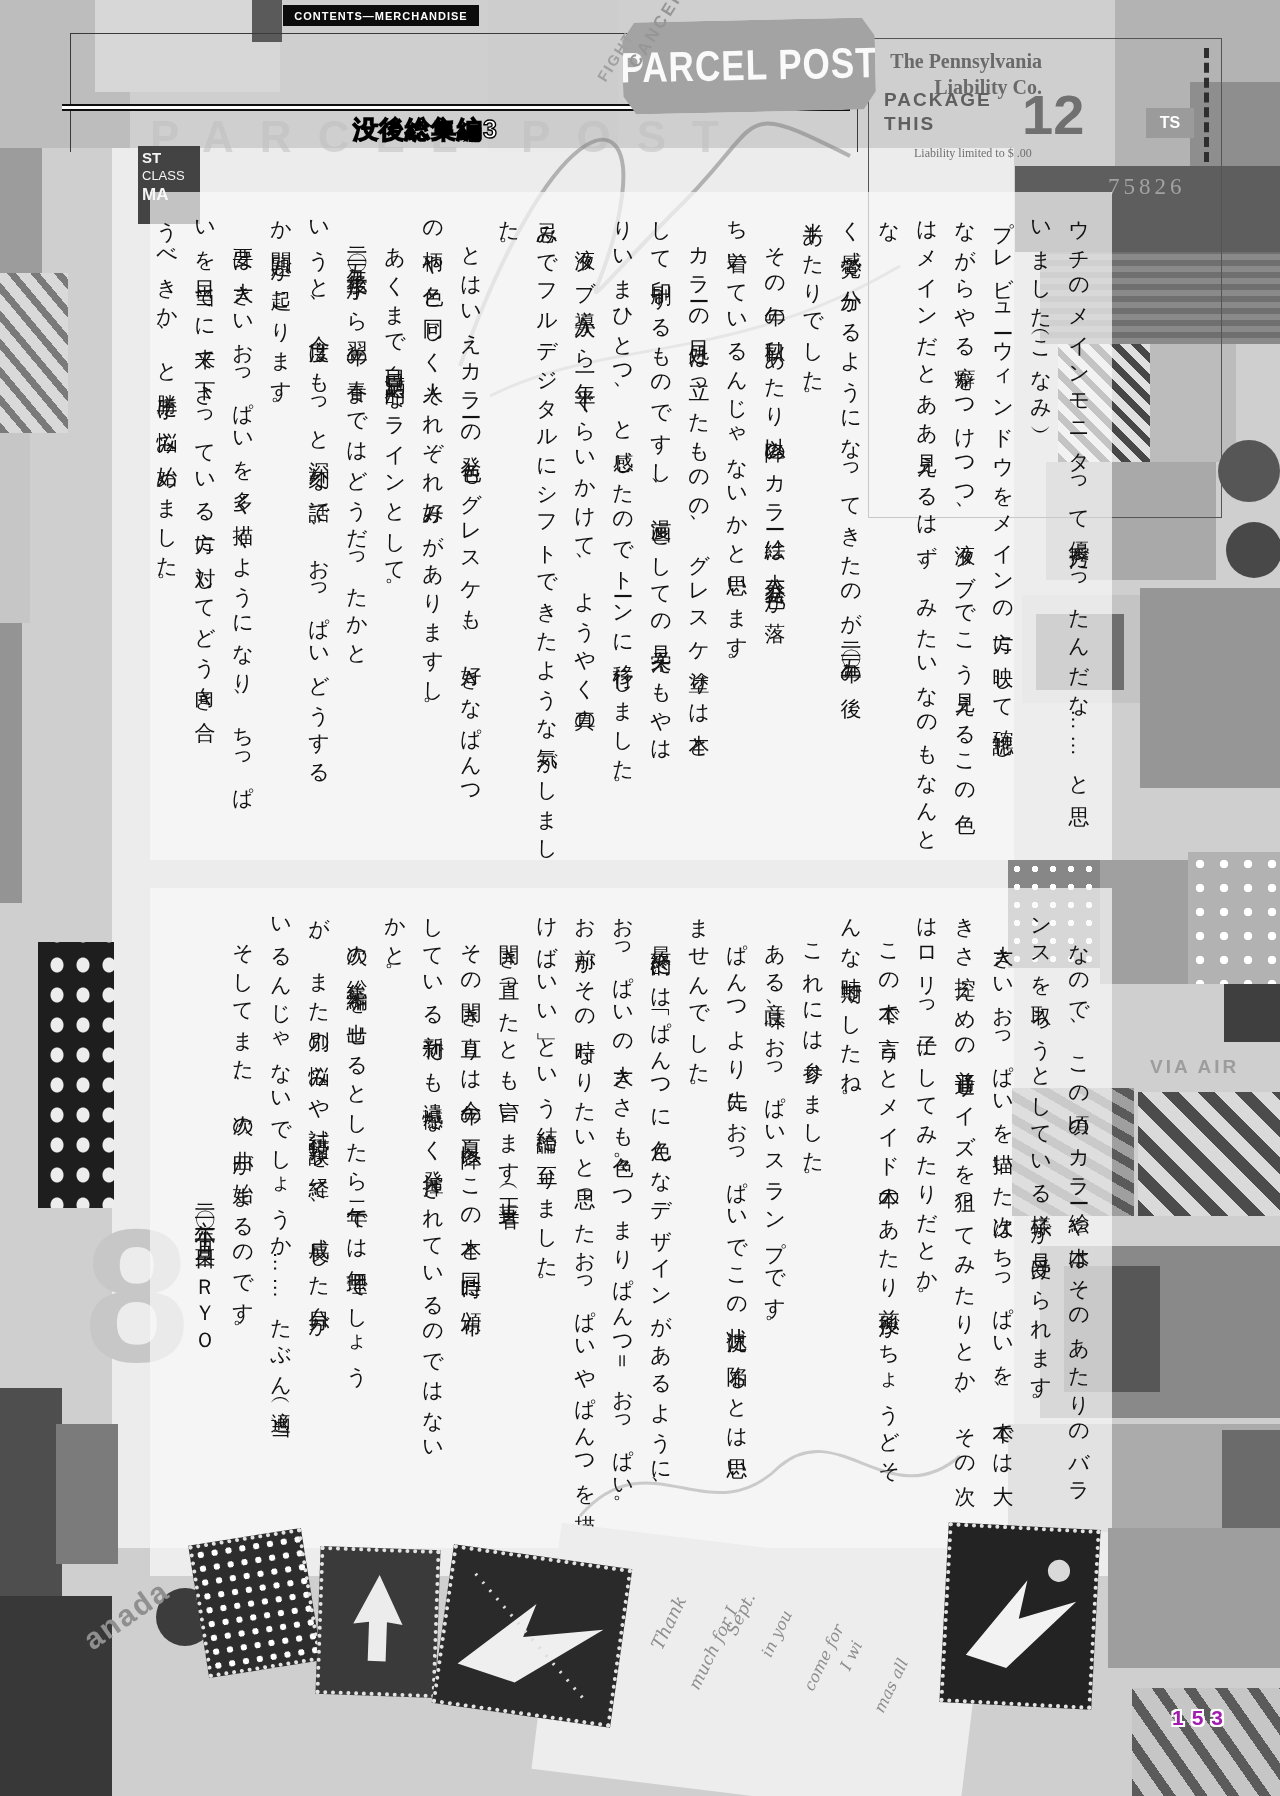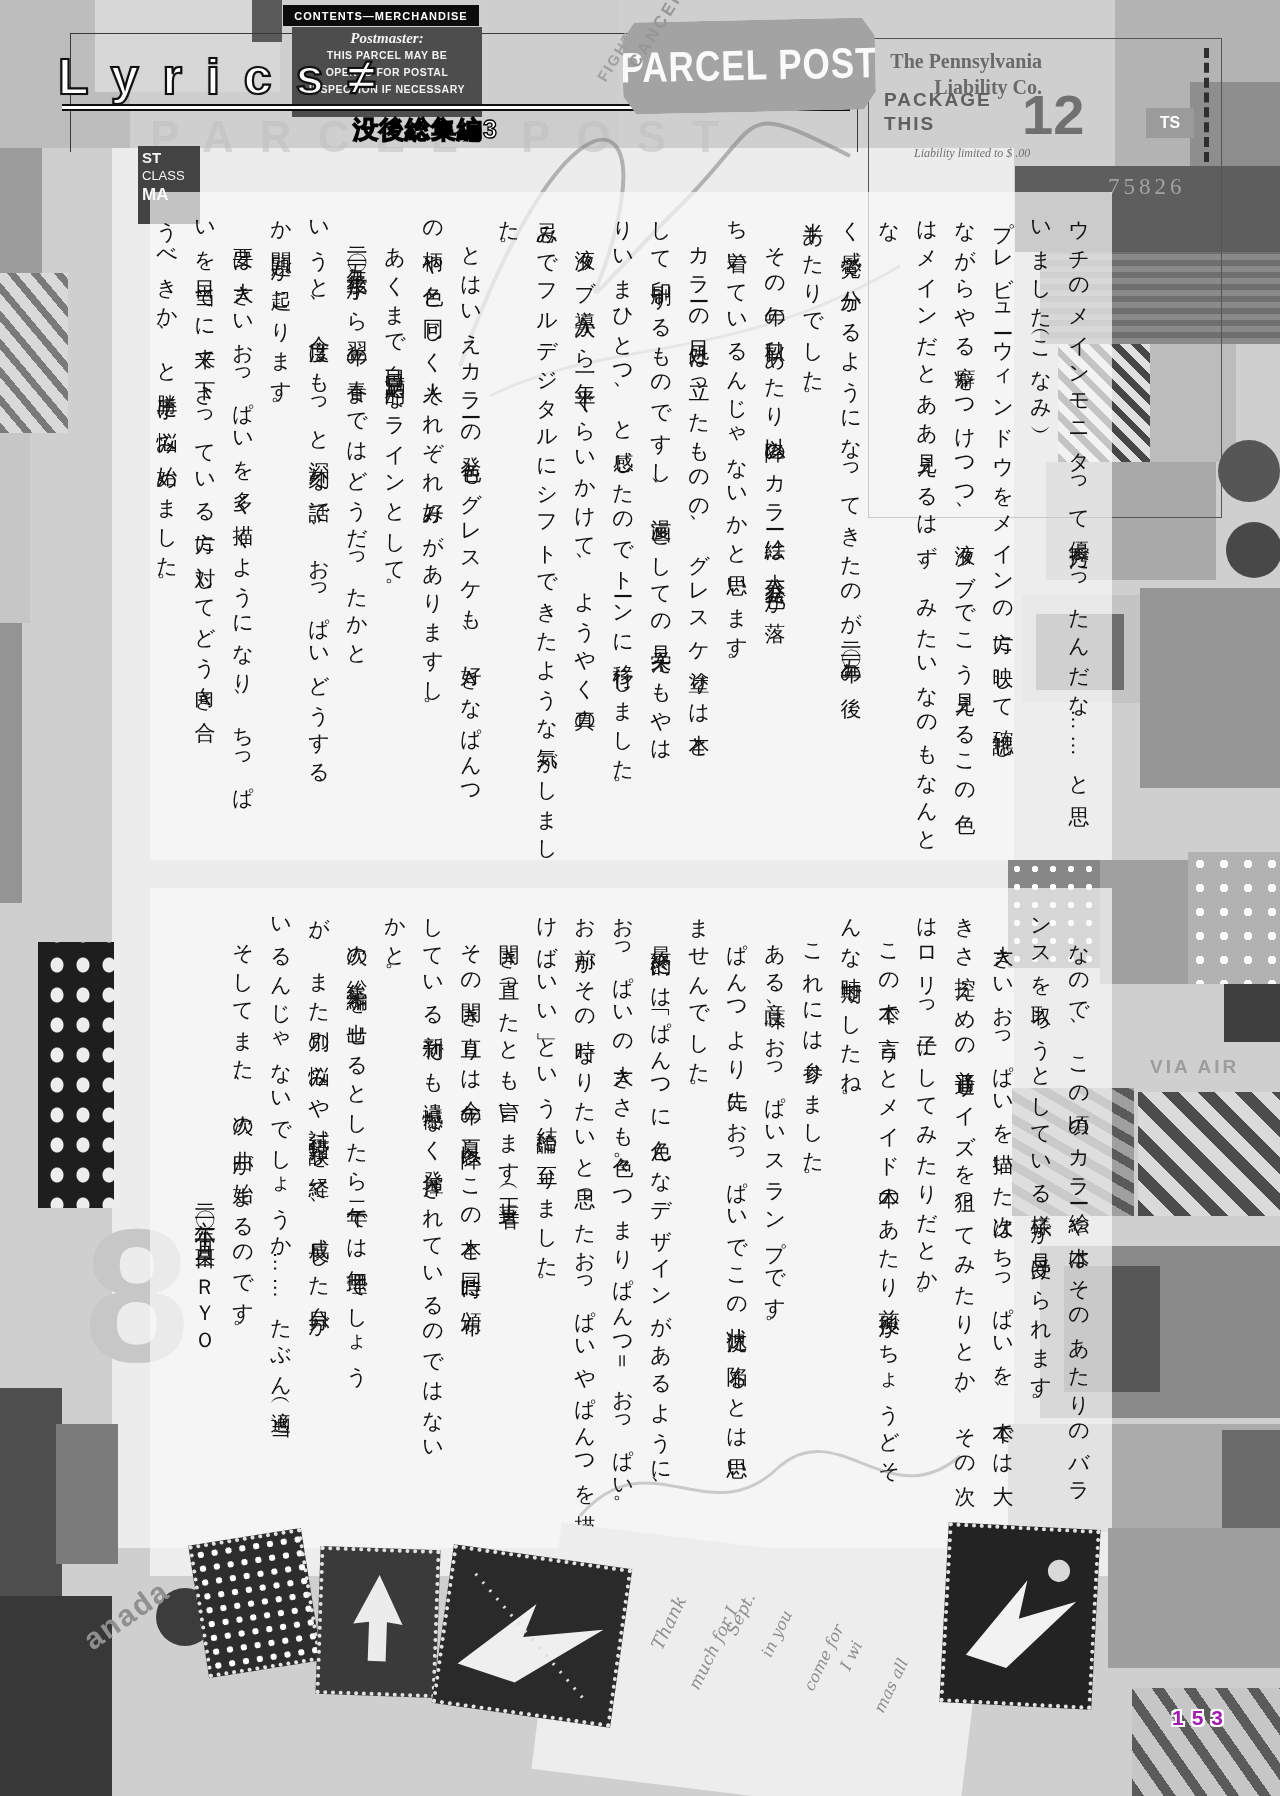--- a/index.html
+++ b/index.html
@@ -34,21 +34,21 @@
         clip-path:polygon(5% 0,95% 0,100% 20%,100% 80%,95% 100%,5% 100%,0 80%,0 20%);
         display:flex;align-items:center;justify-content:center;font-size:37px;font-weight:800;color:#fafafa;
         letter-spacing:1px;transform:rotate(-1.2deg) scale(.95,1.15);white-space:nowrap}
   .penn{position:absolute;left:886px;top:48px;width:156px;text-align:right;font-family:"Liberation Serif","DejaVu Serif",serif;
         font-weight:bold;color:#6a6a6a;font-size:20px;line-height:1.3}
   .pkg{position:absolute;left:884px;top:88px;width:140px;font-weight:800;color:#5f5f5f;font-size:19px;line-height:1.25;letter-spacing:2px}
   .big12{position:absolute;left:1022px;top:82px;font-size:56px;font-weight:800;color:#707070}
   .ts{position:absolute;left:1146px;top:108px;width:48px;height:30px;background:#9b9b9b;color:#fff;font-weight:bold;
         font-size:16px;display:flex;align-items:center;justify-content:center}
   .liab{position:absolute;left:914px;top:146px;font-size:12px;font-family:"Liberation Serif","DejaVu Serif",serif;
-        color:#6f6f6f;font-style:italic;white-space:nowrap}
+        color:#6f6f6f;white-space:nowrap}
   .serial{position:absolute;left:1108px;top:174px;font-size:23px;font-family:"Liberation Serif","DejaVu Serif",serif;
         color:#a2a2a2;letter-spacing:4px}
   .rot-tag{position:absolute;font-weight:bold;white-space:nowrap}
   .fclass{position:absolute;left:138px;top:146px;width:62px;height:78px;background:#434343;color:#f5f5f5;
         padding:3px 4px;box-sizing:border-box;line-height:1.25}
   .via-air{position:absolute;left:1150px;top:1056px;font-size:19px;font-weight:bold;color:#9d9d9d;letter-spacing:3px}
   .big-eight{position:absolute;left:84px;top:1200px;font-size:190px;font-weight:bold;color:#c7c7c7;line-height:1}
   .hw{position:absolute;font-family:"DejaVu Serif","Liberation Serif",serif;font-style:italic;color:#8e8e8e;
         transform:rotate(-64deg);white-space:nowrap}
   .stamp{position:absolute;border:4px dotted #e3e3e3;box-sizing:border-box}
@@ -99,28 +99,21 @@
   <div class="dec" style="left:1222px;top:1430px;width:58px;height:100px;background:#6b6b6b"></div>
 
   <div class="dec film" style="left:38px;top:942px;width:76px;height:266px;background-color:#1e1e1e"></div>
   <div class="big-eight">8</div>
 
   <div class="thinbox" style="left:70px;top:33px;width:786px;height:118px;border-bottom:none"></div>
   <div class="thinbox" style="left:868px;top:38px;width:352px;height:478px;border-color:#555"></div>
 
   <div class="ghost-parcel">PARCEL POST</div>
   <div class="contents-bar">CONTENTS—MERCHANDISE</div>
-  <div class="postmaster">
-    <div class="pm1">Postmaster:</div>
-    <div class="pm2">THIS PARCEL MAY BE</div>
-    <div class="pm2">OPENED FOR POSTAL</div>
-    <div class="pm2">INSPECTION IF NECESSARY</div>
-  </div>
-
-  <div class="logo">Lyrics≠</div>
+
   <div class="logo-underline"></div>
   <div class="logo-sub">没後総集編3</div>
 
   <div class="parcel-banner">PARCEL POST</div>
 
   <svg class="flourish" style="left:430px;top:36px;width:520px;height:380px;opacity:.5" viewBox="0 0 520 380">
     <path d="M30 330 C120 80,205 60,192 160 C180 260,118 305,240 180 C340 85,300 60,420 120" stroke="#787878" stroke-width="4" fill="none"></path>
     <path d="M60 360 C180 300,300 330,470 230" stroke="#8a8a8a" stroke-width="3" fill="none"></path>
   </svg>
 

